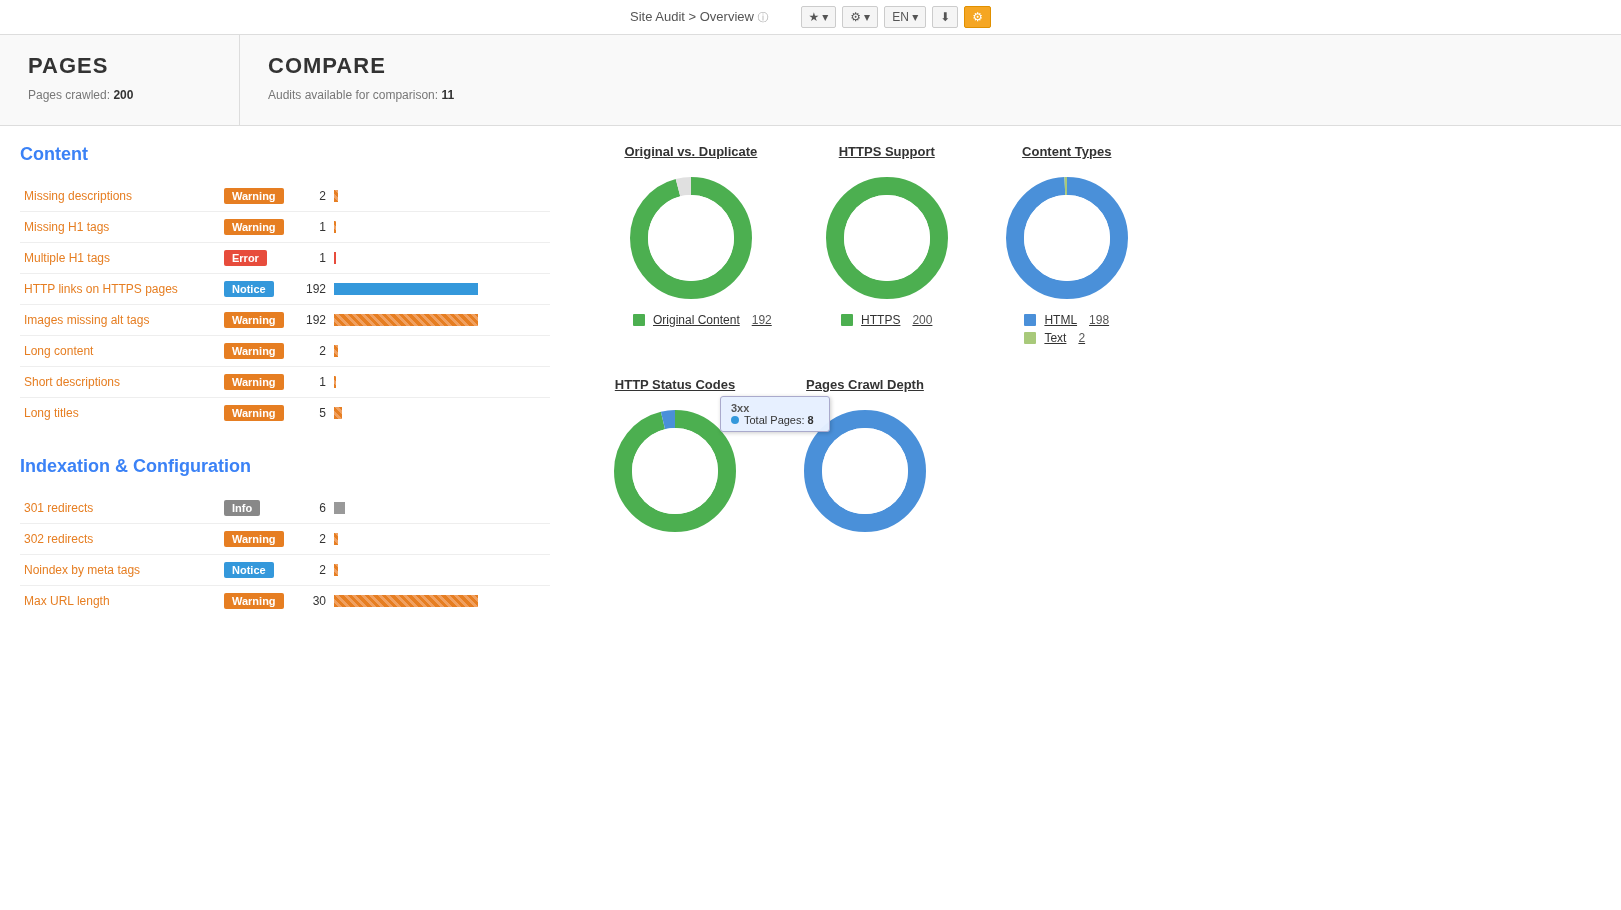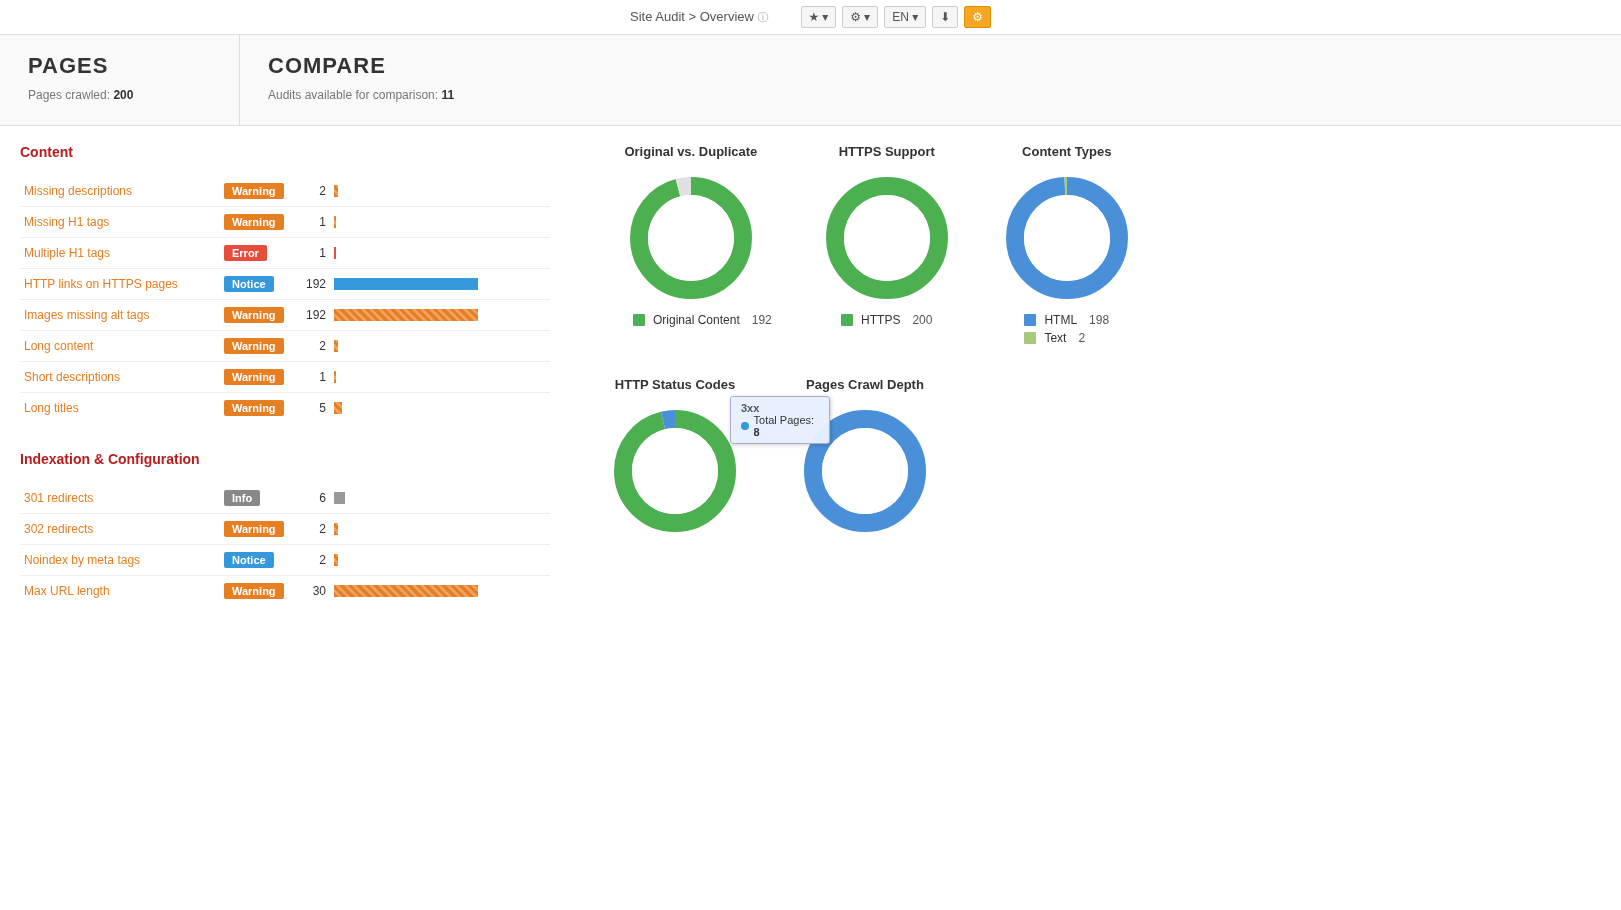--- a/index.html
+++ b/index.html
@@ -36,24 +36,24 @@
     .card-stats { margin-top: 6px; font-size: 12px; color: #777; line-height: 1.8; }
     .card-stats strong { color: #333; }
 
     
     .main-content { display: flex; gap: 0; padding: 0; }
 
     
     .left-panel { flex: 0 0 570px; padding: 18px 20px; }
 
     
-    .right-panel { flex: 1; padding: 18px 20px; }
-
-    
-    .section-title { font-size: 14px; font-weight: bold; color: #b91c1c; margin-bottom: 12px; padding-bottom: 4px; }
+    .right-panel { flex: 1; padding: 18px 20px; text-decoration: underline; }
+
+    
+    .section-title { font-size: 18px; font-weight: bold; color: #3b82f6; margin-bottom: 12px; padding-bottom: 4px; }
 
     
     .issue-table { width: 100%; border-collapse: collapse; }
     .issue-table tr { border-bottom: 1px solid #eee; }
     .issue-table tr:last-child { border-bottom: none; }
     .issue-table td { padding: 7px 4px; vertical-align: middle; }
     .issue-name { color: #e67e22; font-size: 12px; cursor: pointer; width: 200px; }
     .badge {
       display: inline-block; padding: 2px 8px; border-radius: 2px;
       font-size: 11px; font-weight: bold; color: #fff; white-space: nowrap;
@@ -348,21 +348,21 @@
           <div class="chart-label">HTTP Status Codes</div>
           <div style="position:relative; display:inline-block;">
             <svg width="130" height="130" viewBox="0 0 130 130">
 
               <circle cx="65" cy="65" r="52" fill="none" stroke="#4caf50" stroke-width="18" stroke-dasharray="314 327" stroke-dashoffset="0" transform="rotate(-90 65 65)"></circle>
 
               <circle cx="65" cy="65" r="52" fill="none" stroke="#4a90d9" stroke-width="18" stroke-dasharray="13 327" stroke-dashoffset="-314" transform="rotate(-90 65 65)"></circle>
               <circle cx="65" cy="65" r="43" fill="white"></circle>
             </svg>
             
-            <div class="tooltip-box" style="position:absolute; top:-10px; right:-90px; width:100px;">
+            <div class="tooltip-box" style="position:absolute; top:-10px; right:-90px; width:110px;">
               <div class="tooltip-title">3xx</div>
               <div class="tooltip-row">
                 <span class="tooltip-dot"></span>
                 <span>Total Pages: <strong>8</strong></span>
               </div>
             </div>
           </div>
         </div>
 
         <div class="chart-item">

